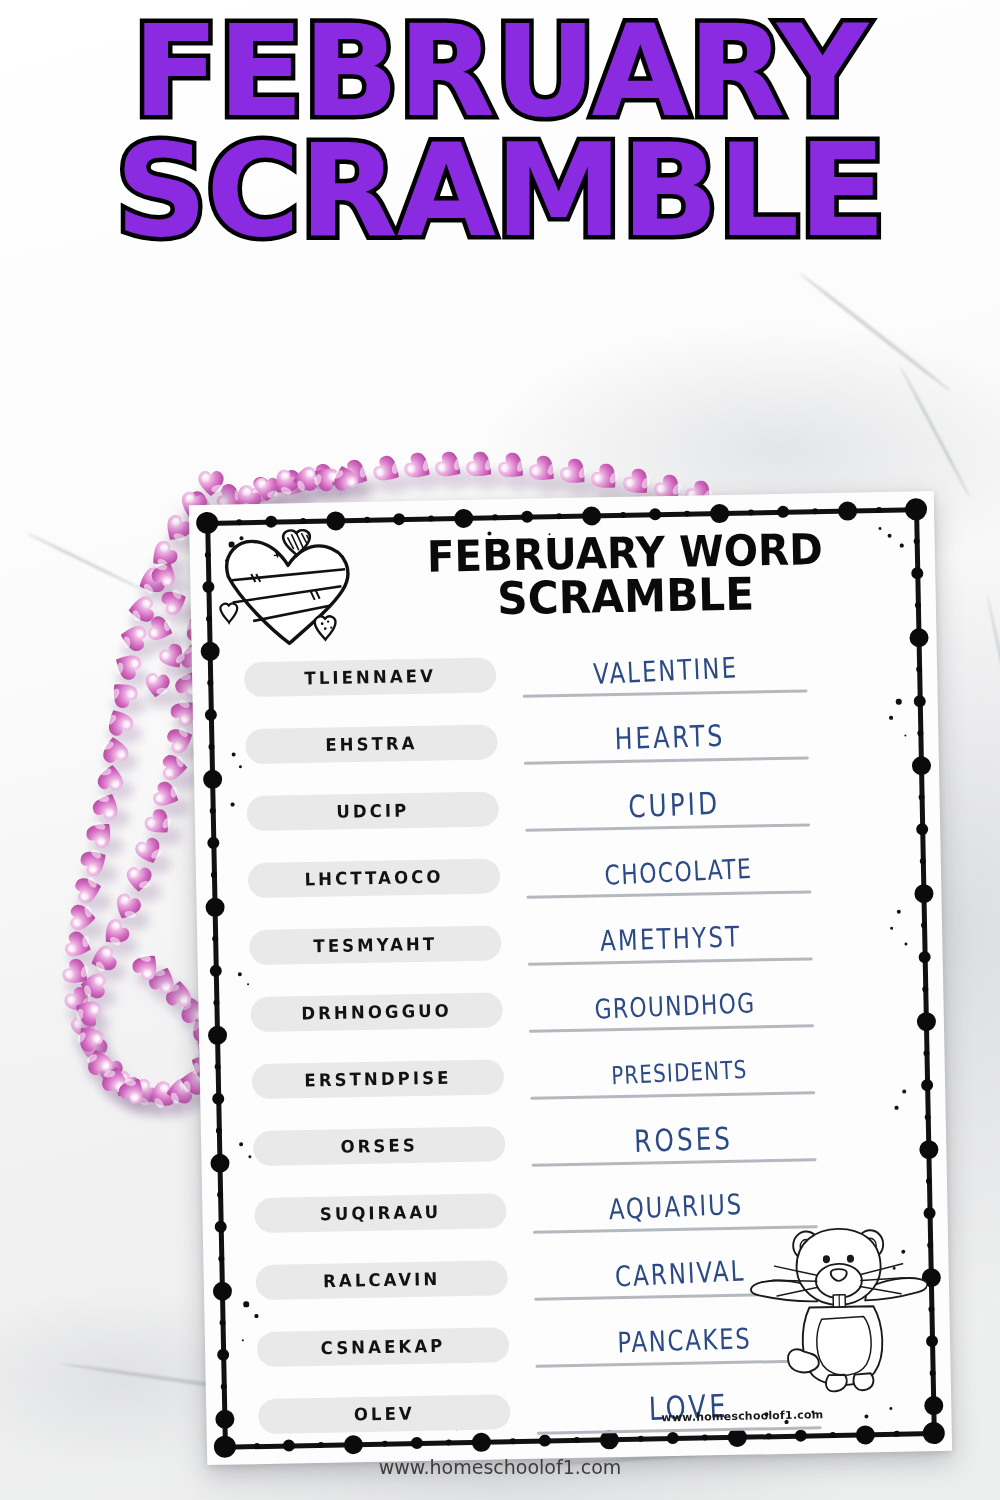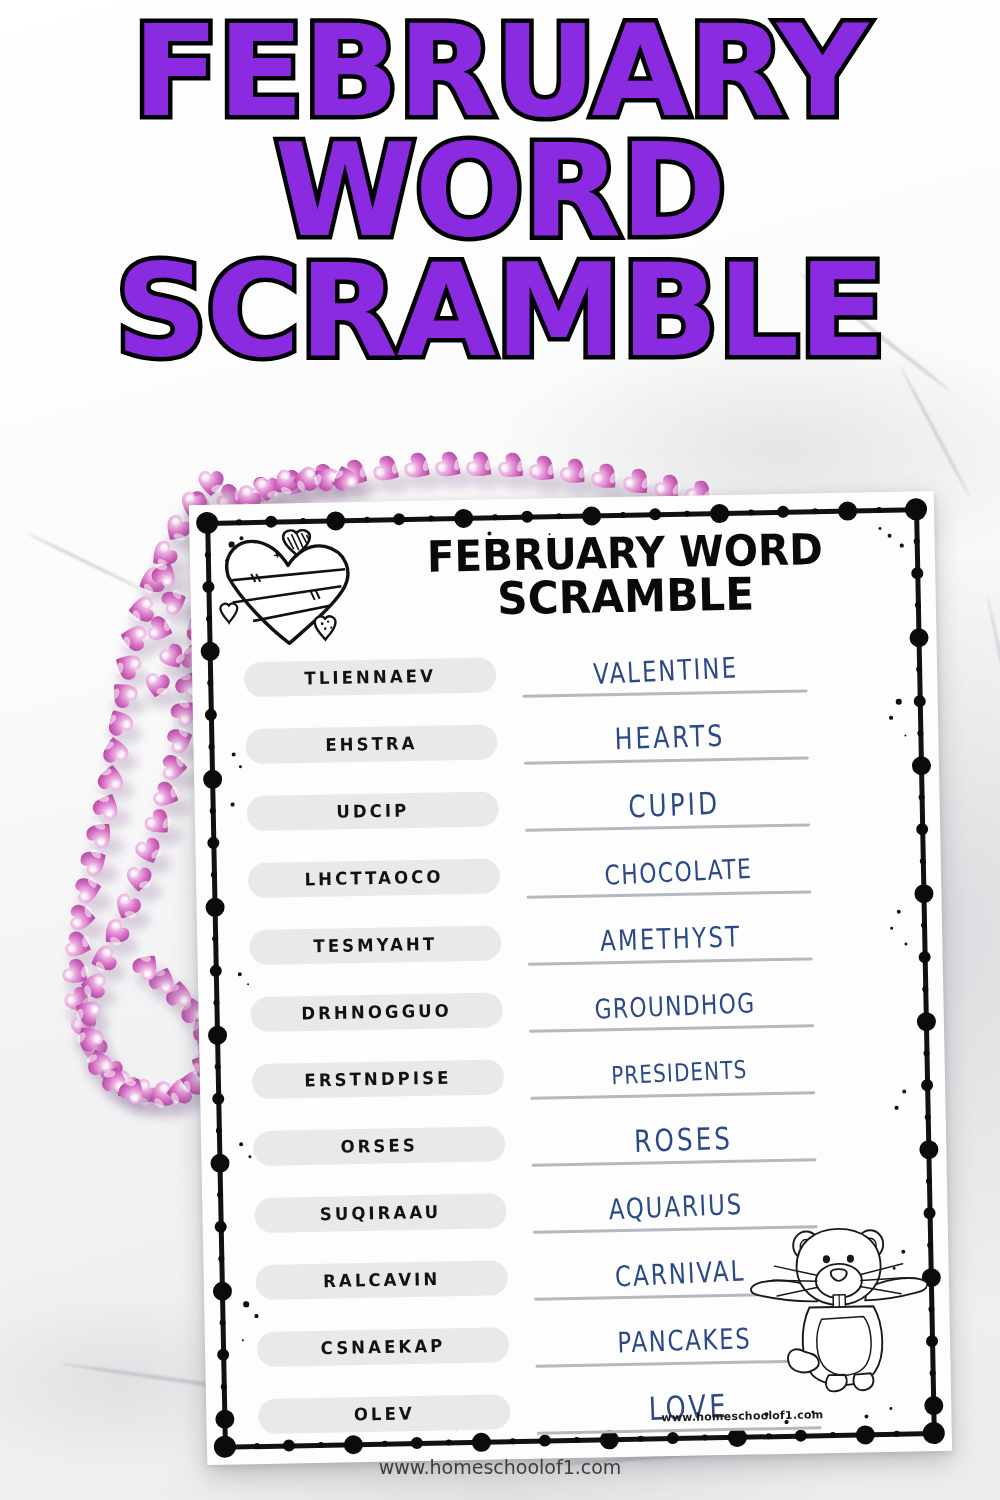--- a/index.html
+++ b/index.html
@@ -178,21 +178,20 @@
 
   <div class="vein" style="left:780px;top:330px;width:190px;height:4px;transform:rotate(38deg);"></div>
   <div class="vein" style="left:860px;top:430px;width:150px;height:3px;transform:rotate(62deg);"></div>
   <div class="vein" style="left:900px;top:700px;width:220px;height:3px;transform:rotate(78deg);"></div>
   <div class="vein" style="left:60px;top:1380px;width:260px;height:4px;transform:rotate(8deg);"></div>
   <div class="vein" style="left:520px;top:1455px;width:300px;height:3px;transform:rotate(-4deg);"></div>
   <div class="vein" style="left:20px;top:560px;width:130px;height:3px;transform:rotate(26deg);"></div>
 
   <div id="headline">
     <span class="ln l1">FEBRUARY</span>
-    <span class="ln l2">WORD</span>
     <span class="ln l3">SCRAMBLE</span>
   </div>
 
   <div id="beads">
       <div class="beadshadow" style="left: 189px; top: 508px;"></div>
       <div class="bead" style="left: 185px; top: 492px; transform: rotate(-70deg) scale(1.02);">
         <i></i>
         <b></b>
         <s></s>
       </div>

